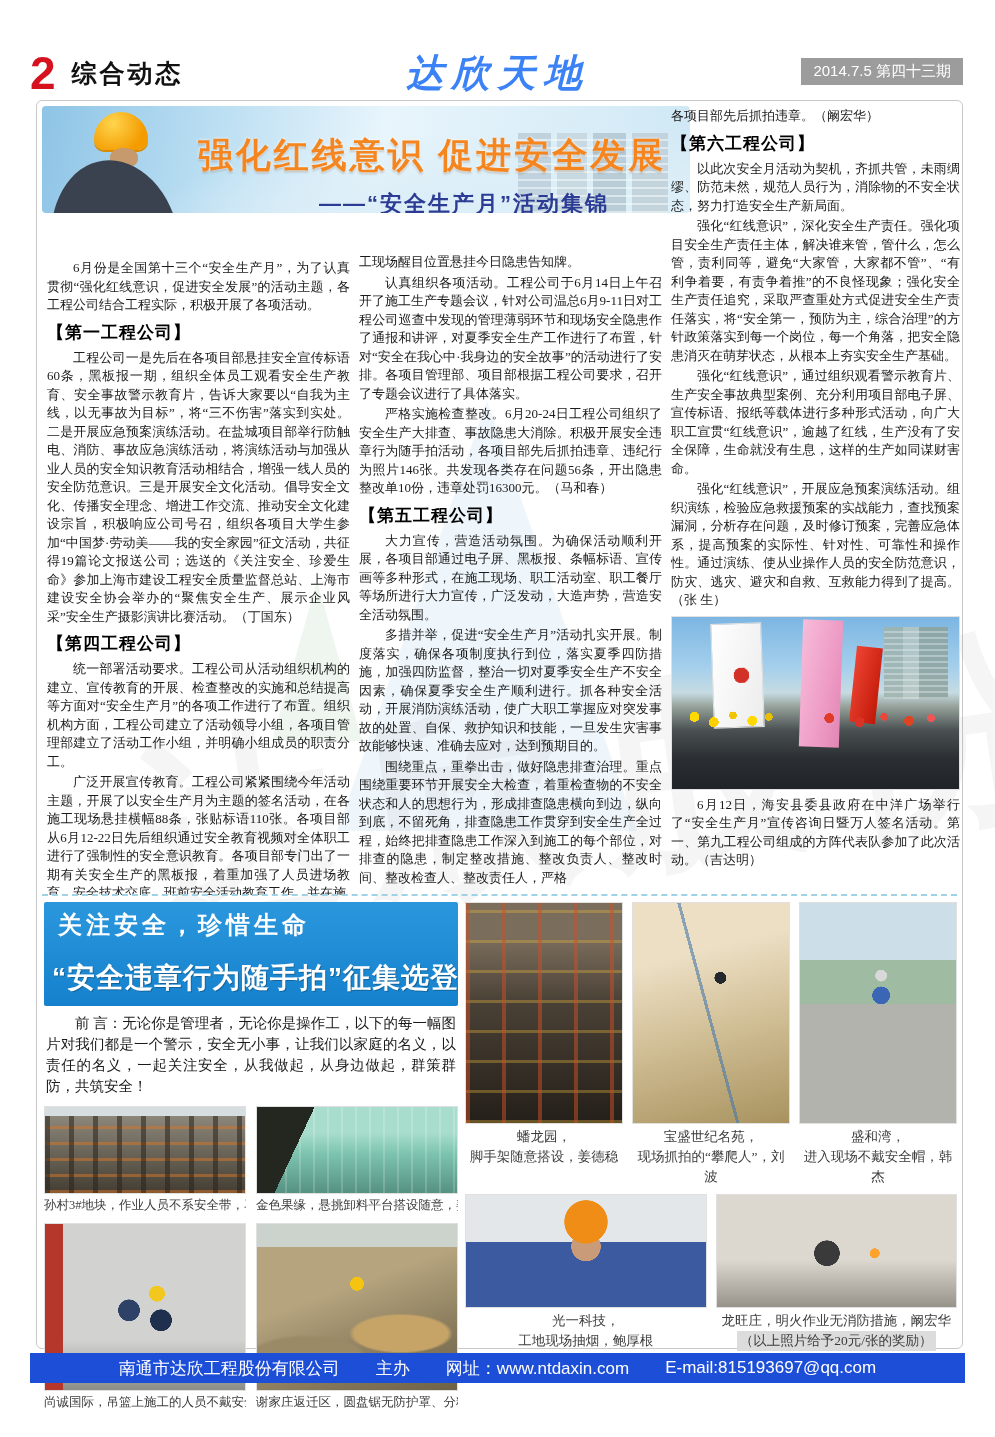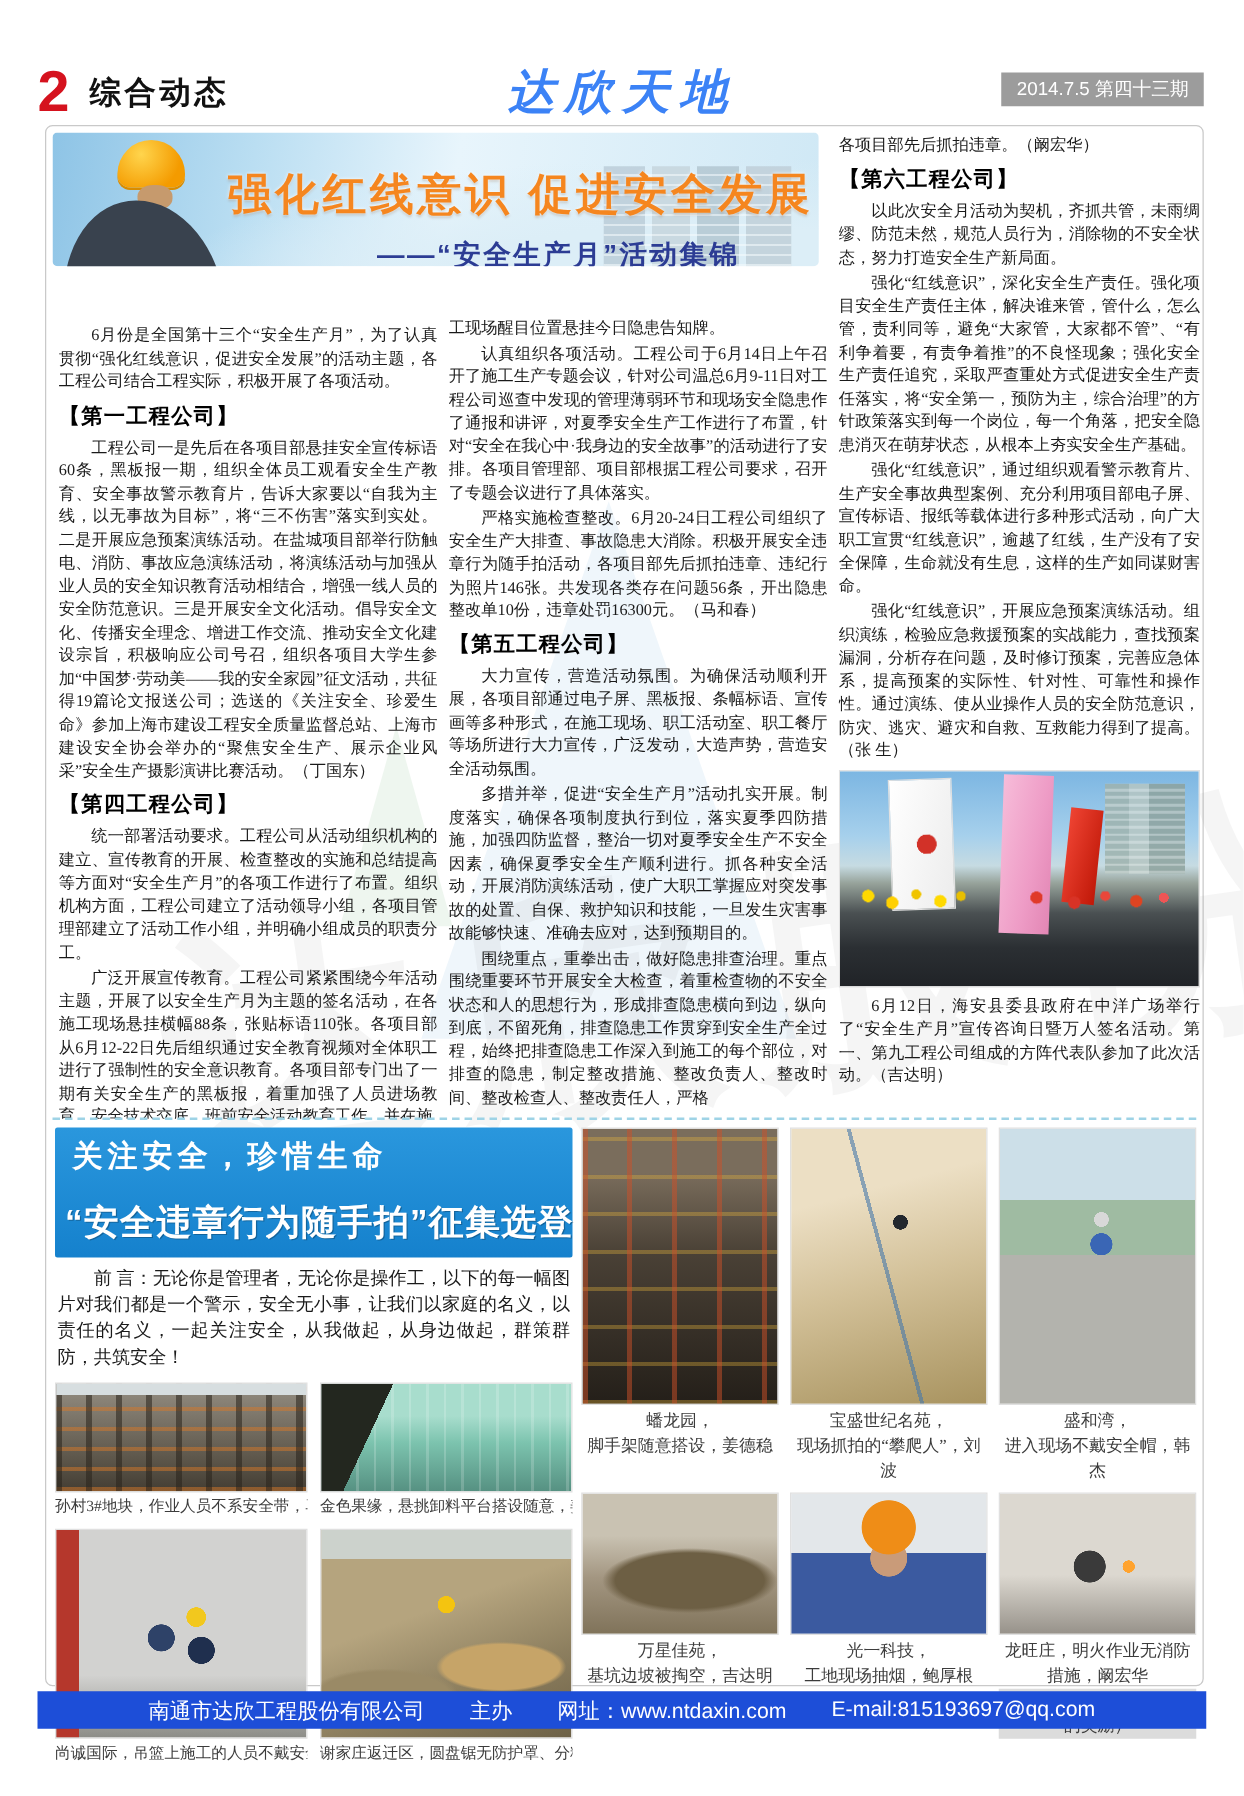--- a/index.html
+++ b/index.html
@@ -28,21 +28,21 @@
   .wm-tri-blue{position:absolute;left:300px;top:300px;width:0;height:0;
        border-left:150px solid transparent;border-right:150px solid transparent;
        border-bottom:430px solid rgba(125,185,220,.12);pointer-events:none;}
   .wm-tri-green{position:absolute;left:235px;top:480px;width:0;height:0;
        border-left:45px solid transparent;border-right:45px solid transparent;
        border-bottom:160px solid rgba(140,195,150,.15);pointer-events:none;}
 
   
   .banner{position:absolute;left:5px;top:5px;width:613px;height:107px;border-radius:4px;overflow:hidden;
      background:radial-gradient(ellipse at 85% 120%,#dceef7 0 30%,rgba(0,0,0,0) 60%),
-                linear-gradient(100deg,#8ec4e6 0%,#badef2 26%,#e8f5fc 52%,#cfe8f5 100%);}
+                linear-gradient(100deg,#8ec4e6 0%,#badef2 26%,#e8f5fc 52%,#cfe8f5 100%);padding-left:35px;}
   .worker{position:absolute;left:0;top:0;width:160px;height:100%;}
   .worker::before{content:"";position:absolute;left:52px;top:6px;width:54px;height:38px;
      background:radial-gradient(circle at 35% 30%,#ffd54d,#f49b00 72%);
      border-radius:27px 27px 10px 10px;box-shadow:0 2px 0 #d98c00;}
   .worker .face{position:absolute;left:68px;top:42px;width:28px;height:20px;
      background:#c69a6d;border-radius:45%;}
   .worker::after{content:"";position:absolute;left:6px;top:54px;width:128px;height:110px;
      background:#39424e;border-radius:48% 52% 8% 10% / 75% 80% 5% 8%;transform:rotate(-7deg);}
   .bldg{position:absolute;right:22px;bottom:0;width:150px;height:80px;opacity:.75;
      background:repeating-linear-gradient(0deg,rgba(255,255,255,.55) 0 2px,rgba(0,0,0,0) 2px 8px),
@@ -279,27 +279,20 @@
           <figure class="rfig">
             <div class="ph ph-shenghe"></div>
             <figcaption class="rcap">
               <div>盛和湾，</div>
               <div><span>进入现场不戴安全帽，韩杰</span></div>
             </figcaption>
           </figure>
         </div>
       <div class="rrow rrow2" id="right-row2">
           <figure class="rfig">
-            <div class="ph ph-wanxing"></div>
-            <figcaption class="rcap">
-              <div>万星佳苑，</div>
-              <div><span>基坑边坡被掏空，吉达明</span></div>
-            </figcaption>
-          </figure>
-          <figure class="rfig">
             <div class="ph ph-guangyi"></div>
             <figcaption class="rcap">
               <div>光一科技，</div>
               <div><span>工地现场抽烟，鲍厚根</span></div>
             </figcaption>
           </figure>
           <figure class="rfig">
             <div class="ph ph-longwang"></div>
             <figcaption class="rcap">
               <div>龙旺庄，明火作业无消防措施，阚宏华</div>

